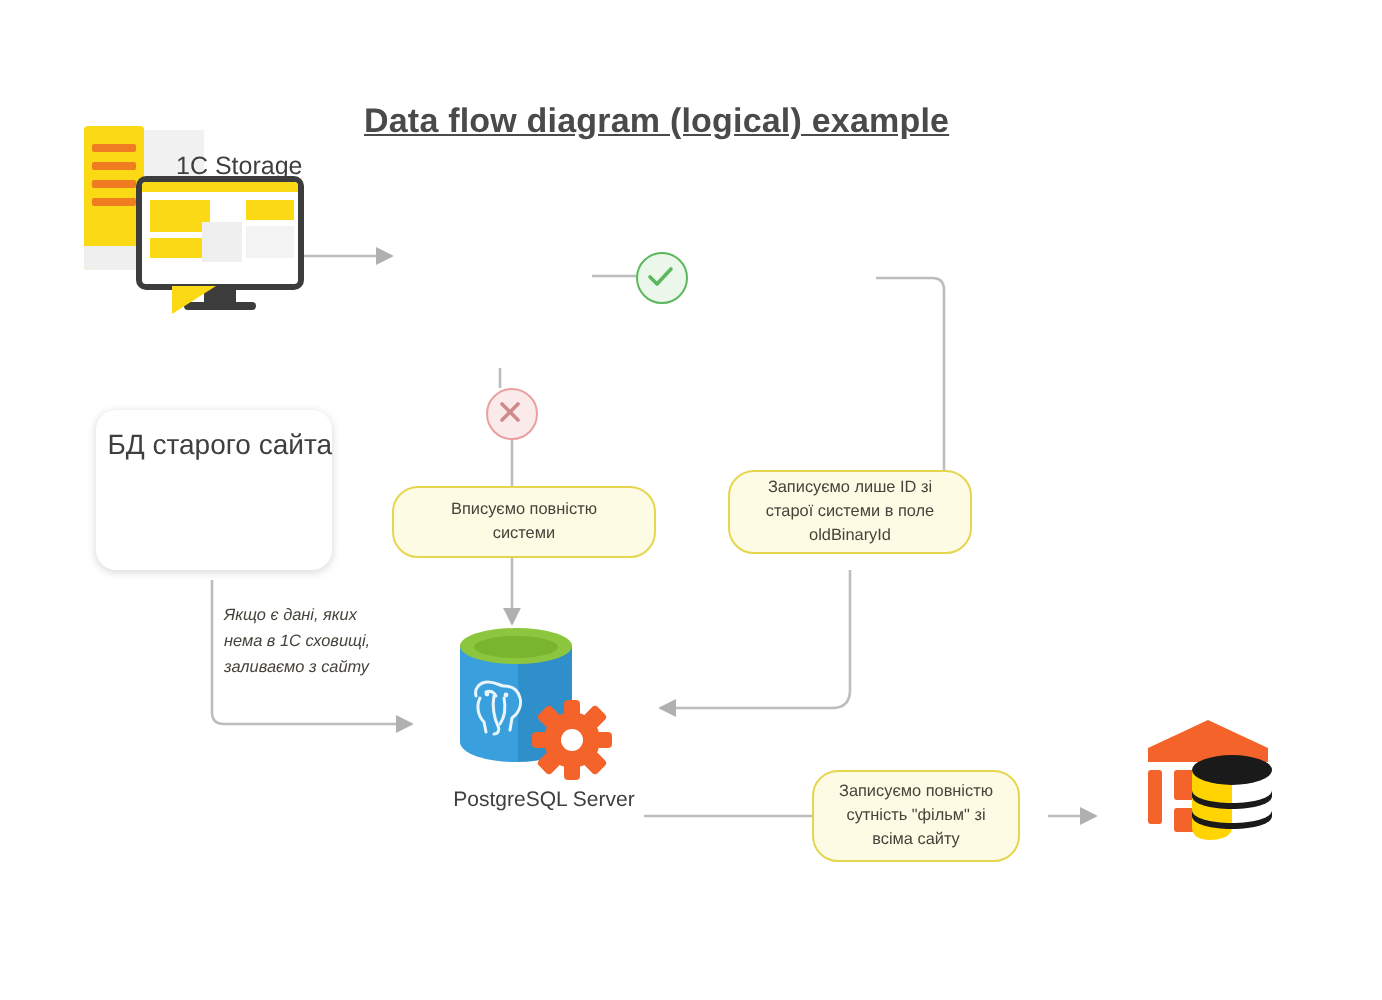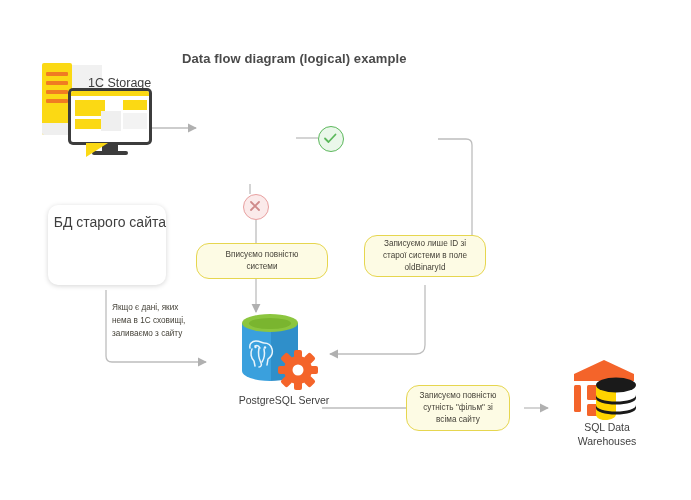--- a/index.html
+++ b/index.html
@@ -22,25 +22,26 @@
     left: 0; top: 0;
     width: 691px; height: 500px;
     pointer-events: none;
   }
 
   
   .diagram-title {
     position: absolute;
     left: 182px;
     top: 51px;
-    font-size: 13px;
+    font-size: 17px;
     font-weight: bold;
     color: #4a4a4a;
     letter-spacing: 0.1px;
     white-space: nowrap;
+    text-decoration: underline;
   }
 
   
   #onec-storage {
     position: absolute;
     left: 30px;
     top: 55px;
     width: 130px;
     height: 110px;
   }
@@ -256,26 +257,27 @@
 
   
   #annotation-site {
     position: absolute;
     left: 112px;
     top: 301px;
     width: 104px;
     font-size: 8.2px;
     line-height: 1.6;
     color: #46433a;
+    font-style: italic;
   }
 
   
   #postgres-node {
     position: absolute;
-    left: 232px;
+    left: 220px;
     top: 310px;
     width: 104px;
     height: 100px;
     text-decoration: underline;
   }
   .pg-cyl {
     position: absolute;
     left: 10px;
     top: 4px;
     width: 56px;
@@ -524,19 +526,15 @@
       <svg width="40" height="46" viewBox="0 0 40 46">
         <path d="M0 9 L20 9 L20 38 C20 41.5 15.5 44 9 44 C3 44 0 41.5 0 38 Z" fill="#ffd400"></path>
         <path d="M20 9 L40 9 L40 38 C40 41.5 35 44 28 44 C23.5 44 20 41.5 20 38 Z" fill="#ffffff"></path>
         <ellipse cx="20" cy="9" rx="20" ry="7.5" fill="#1a1a1a"></ellipse>
         <path d="M0 19 C0 23 9 25.5 20 25.5 C31 25.5 40 23 40 19 L40 22
                  C40 26 31 28.5 20 28.5 C9 28.5 0 26 0 22 Z" fill="#1a1a1a"></path>
         <path d="M0 29 C0 33 9 35.5 20 35.5 C31 35.5 40 33 40 29 L40 32
                  C40 36 31 38.5 20 38.5 C9 38.5 0 36 0 32 Z" fill="#1a1a1a"></path>
       </svg>
     </div>
-    <div id="warehouse-label">
-      <div>SQL Data</div>
-      <div>Warehouses</div>
-    </div>
   </div>
 
 </div>
 
 </body></html>

